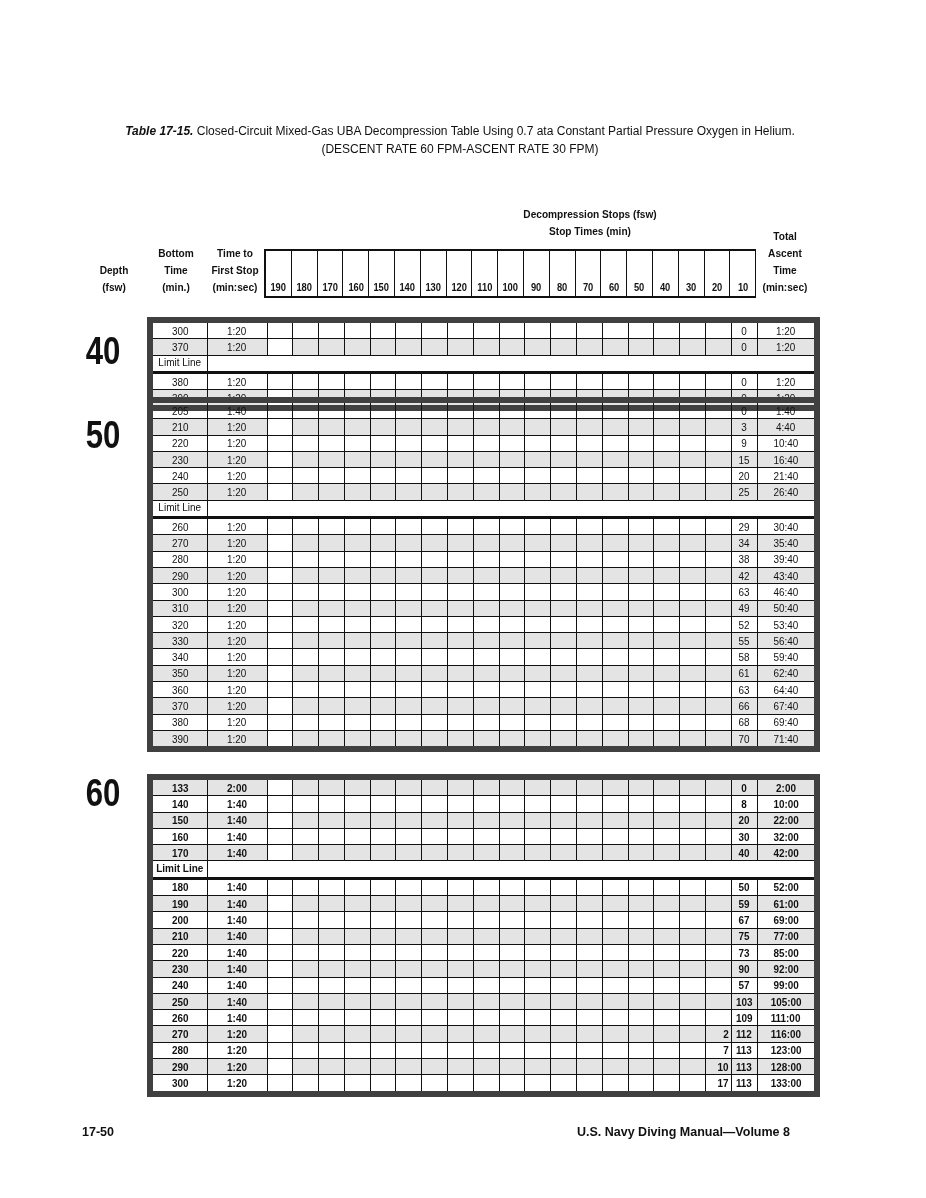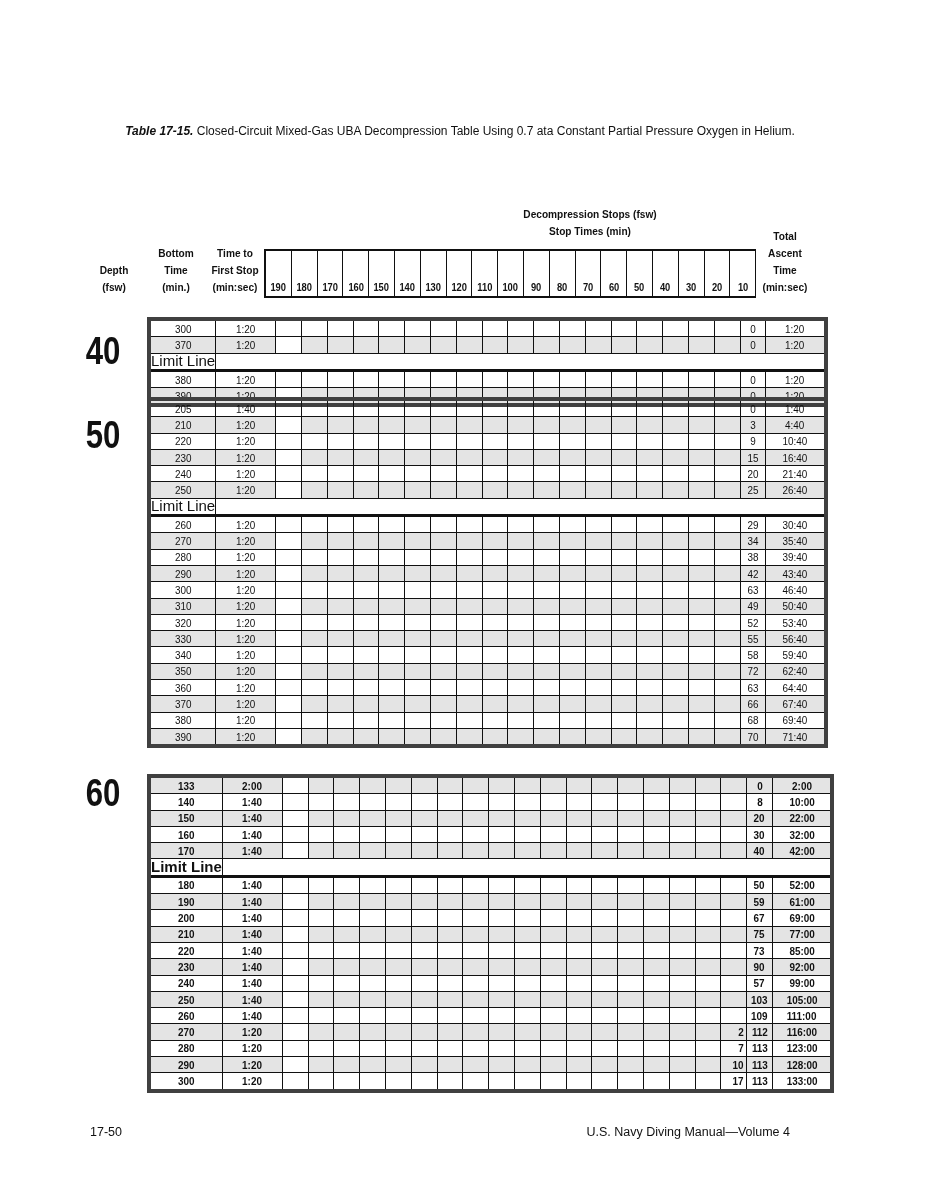--- a/index.html
+++ b/index.html
@@ -17,44 +17,45 @@
   .hdr-total { left: 752px; top: 228px; width: 66px; }
   .stop-head { position: absolute; left: 264px; top: 249px; height: 49px; display: flex;
                border-top: 2px solid #111; border-bottom: 2px solid #111; border-left: 2px solid #111; box-sizing: border-box; }
   .stop-head .sc { width: 25.8px; box-sizing: border-box; border-right: 1.5px solid #111; display: flex;
                    align-items: flex-end; justify-content: center; padding-bottom: 3px;
                    font-size: 11px; font-weight: bold; }
   .stop-head .sc span { display: inline-block; transform: scaleX(0.85); }
   .depth-label { position: absolute; left: 80px; width: 46px; text-align: center; font-size: 38px; font-weight: bold;
                  transform: scaleX(0.82); transform-origin: center; }
   table.dt { position: absolute; left: 147px; border-collapse: collapse; table-layout: fixed;
-             border: 4px solid #404040; font-size: 11px; }
+             border: 6px solid #404040; font-size: 11px; }
   table.dt td { height: 15.3px; padding: 0; border: 1.5px solid #111; text-align: center; overflow: hidden;
                 white-space: nowrap; line-height: 14px; }
   table.dt td span { display: inline-block; transform: scaleX(0.9); }
   table.dt col.c-bt { width: 57px; }
   table.dt col.c-tf { width: 60px; }
   table.dt col.c-st { width: 25.8px; }
   table.dt col.c-tot { width: 60px; }
   table.dt tr.sh td { background: #e4e4e4; }
   table.dt tr.sh td.w { background: #ffffff; }
   table.dt td.stopv { text-align: right; padding-right: 2px; }
   table.dt td.stopv.l { text-align: center; padding-right: 0; }
   table.dt tr.limit td { background: #fff; border-bottom: 3.5px solid #111; }
-  table.dt tr.limit td.lab { text-align: center; font-size: 15px; border-right: 1.5px solid #111; }
+  table.dt tr.limit td.lab { text-align: center; font-size: 10px; border-right: 1.5px solid #111; }
   table.dt tr.limit td.blank { border-left: 1.5px solid #111; border-right: 2px solid #111; }
-  .footer { position: absolute; top: 1125px; font-size: 12.5px; font-weight: normal; margin-left: 8px; }
+  .footer { position: absolute; top: 1125px; font-size: 12.5px; font-weight: bold; }
   .footer.left { left: 82px; }
   .footer.right { right: 136px; }
 </style>
 </head>
 <body>
 
 <div class="caption">
   <div><span class="lead">Table 17-15.</span> <span>Closed-Circuit Mixed-Gas UBA Decompression Table Using 0.7 ata Constant Partial Pressure Oxygen in Helium.</span></div>
+  <div>(DESCENT RATE 60 FPM-ASCENT RATE 30 FPM)</div>
 </div>
 
 <div class="hdr stops-title">
   <div>Decompression Stops (fsw)</div>
   <div>Stop Times (min)</div>
 </div>
 <div class="hdr hdr-depth">
   <div>Depth</div>
   <div>(fsw)</div>
 </div>
@@ -670,21 +671,21 @@
           <td></td>
           <td></td>
           <td></td>
           <td></td>
           <td></td>
           <td></td>
           <td></td>
           <td></td>
           <td></td>
           <td class="stopv"><span></span></td>
-          <td class="stopv l"><span>72</span></td>
+          <td class="stopv l"><span>61</span></td>
           <td><span>62:40</span></td>
         </tr>
         <tr>
           <td><span>360</span></td>
           <td><span>1:20</span></td>
           <td class="w"></td>
           <td></td>
           <td></td>
           <td></td>
           <td></td>
@@ -1239,13 +1240,13 @@
           <td></td>
           <td class="stopv"><span>17</span></td>
           <td class="stopv l"><span>113</span></td>
           <td><span>133:00</span></td>
         </tr>
       </tbody>
     </table>
   </div>
 
 <div class="footer left">17-50</div>
-<div class="footer right">U.S. Navy Diving Manual—Volume 4</div>
+<div class="footer right">U.S. Navy Diving Manual—Volume 8</div>
 
 </body></html>

